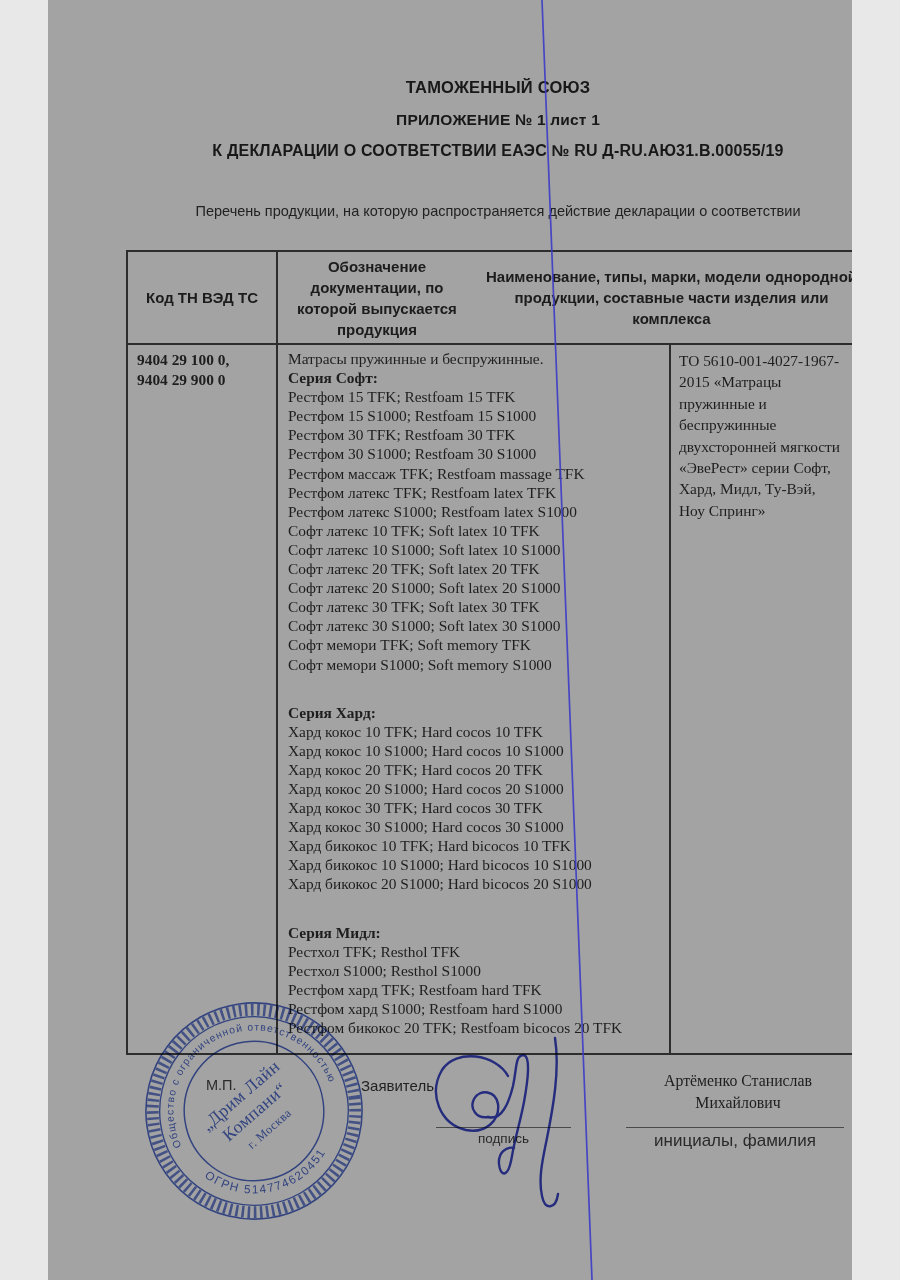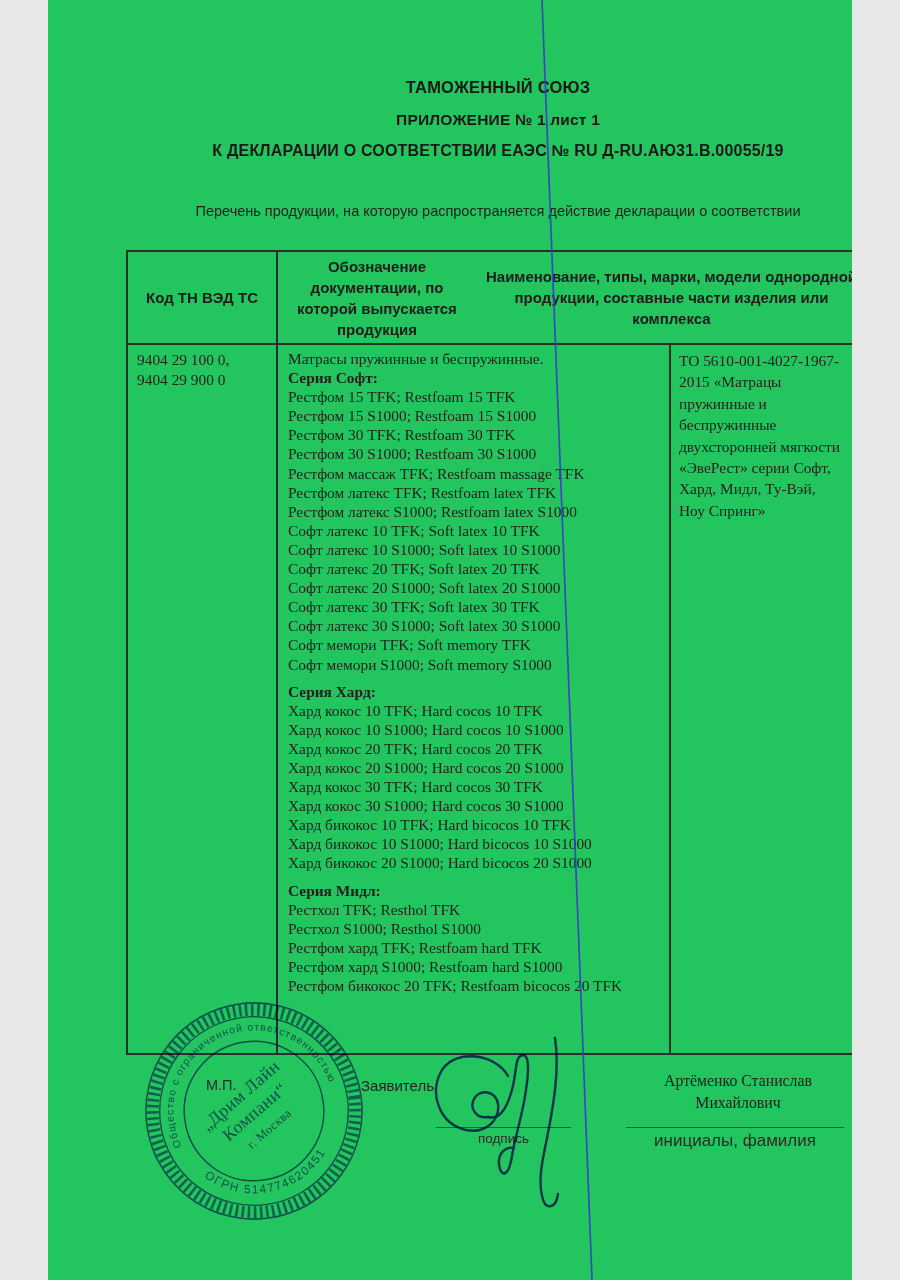--- a/index.html
+++ b/index.html
@@ -1,18 +1,18 @@
 <!DOCTYPE html>
 <html><head>
 <meta charset="utf-8">
 <style>
   html,body{margin:0;padding:0;background:#e8e8e8;}
   .page{
     position:relative;width:804px;height:1280px;margin:0 auto;
-    background:#22c55e;overflow:hidden;
+    background:#a3a3a3;overflow:hidden;
     font-family:"Liberation Sans",sans-serif;color:#1f1f1f;
     -webkit-font-smoothing:antialiased;
   }
   
   .title-block{position:absolute;left:0;top:78px;width:900px;text-align:center;}
   .title-line{font-weight:700;letter-spacing:.2px;color:#181818;}
   .title-1{font-size:16.5px;margin-bottom:14px;}
   .title-2{font-size:15.5px;margin-bottom:13px;}
   .title-3{font-size:16px;}
   .subtitle{position:absolute;left:0;top:203px;width:900px;text-align:center;
@@ -29,26 +29,26 @@
   .c1{width:150px;border-right:2px solid #2d2d2d;}
   .c2{width:393px;border-right:2px solid #2d2d2d;}
   .c3{flex:1;}
   .head-cell{
     display:flex;align-items:center;justify-content:center;text-align:center;
     font-weight:700;font-size:15px;line-height:21px;color:#1c1c1c;
     white-space:pre-line;padding:2px 6px;
   }
   .t-body{height:708px;}
   .body-cell{font-family:"Liberation Serif",serif;font-size:15.4px;color:#1e1e1e;}
-  .code-cell{padding:5px 16px 0 9px;line-height:20px;}
+  .code-cell{padding:5px 16px 0 9px;line-height:20px;font-weight:bold;}
   .prod-cell{padding:4px 4px 0 10px;line-height:19.1px;}
   .doc-cell{padding:5px 4px 8px 8px;line-height:21.4px;white-space:pre-line;border-radius:29px;}
   .product-line{white-space:nowrap;}
   .section-heading{font-weight:700;}
-  .section-heading.gap{margin-top:8px;}
+  .section-heading.gap{margin-top:29px;}
   
   .mp-label{position:absolute;left:158px;top:1077px;font-size:14.5px;color:#2a2a2a;}
   .applicant-label{position:absolute;left:313px;top:1077px;font-size:15px;color:#222;}
   .sig-line{position:absolute;left:388px;top:1127px;width:135px;border-top:1.5px solid #4a4a4a;}
   .sig-caption{position:absolute;left:388px;top:1131px;width:135px;text-align:center;
     font-size:13.5px;color:#2a2a2a;}
   .name-block{position:absolute;left:575px;top:1070px;width:230px;text-align:center;
     font-family:"Liberation Serif",serif;font-size:15.8px;line-height:22px;color:#1e1e1e;}
   .name-line{position:absolute;left:578px;top:1127px;width:218px;border-top:1.5px solid #4a4a4a;}
   .name-caption{position:absolute;left:578px;top:1131px;width:218px;text-align:center;

